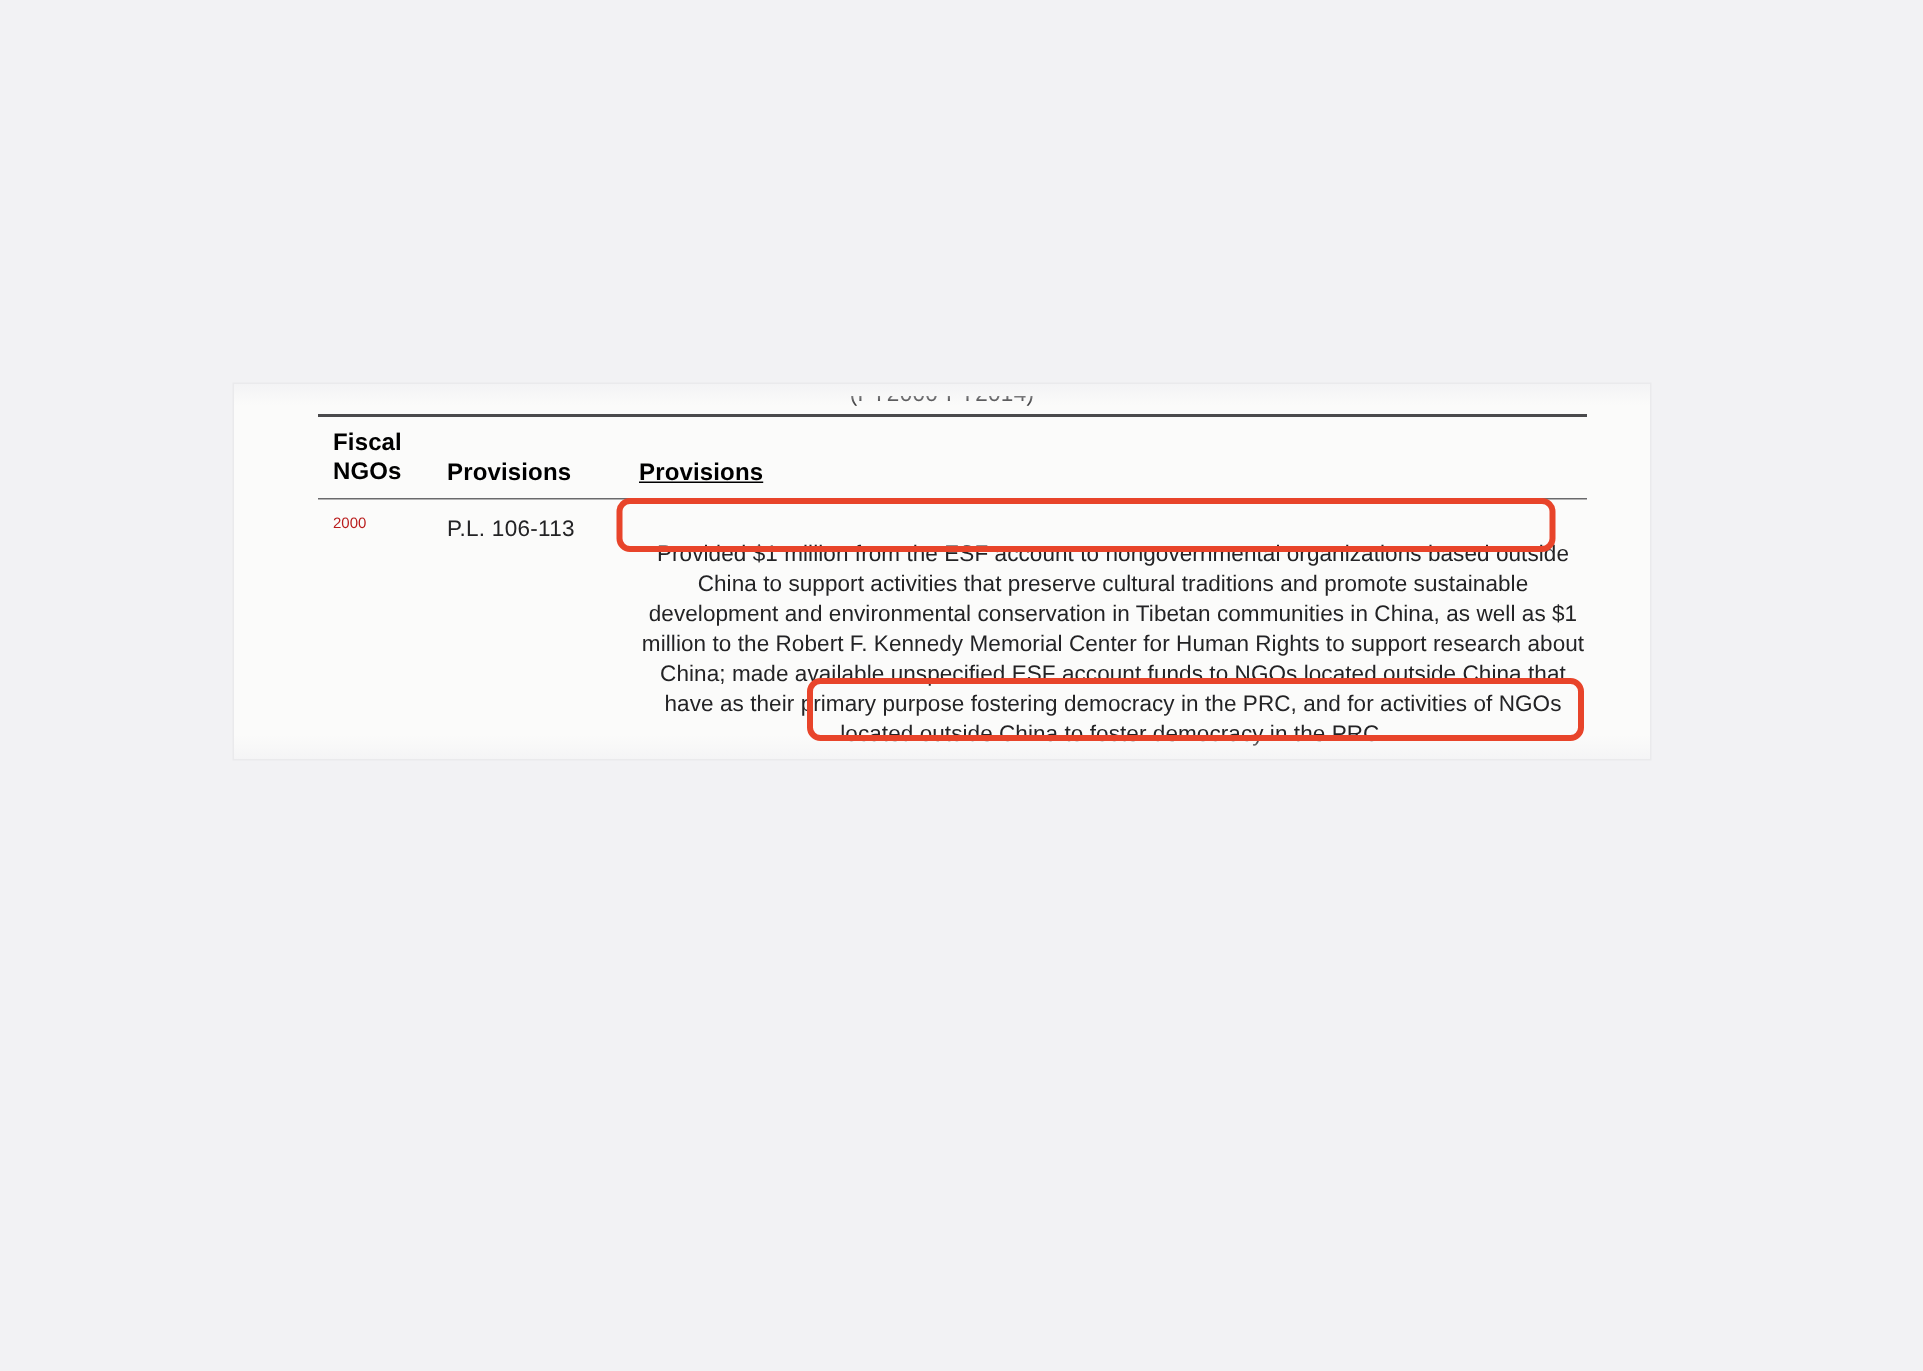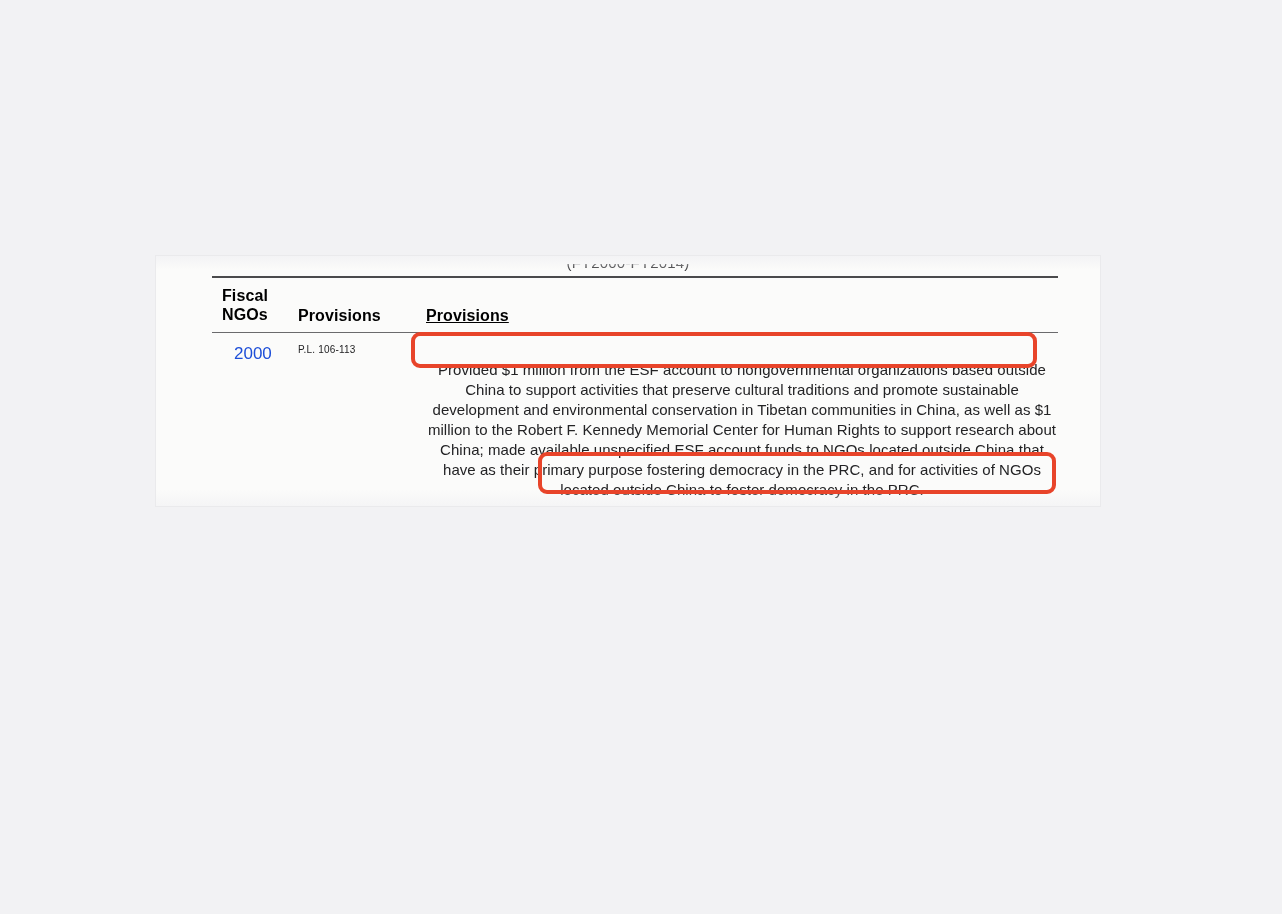--- a/index.html
+++ b/index.html
@@ -69,30 +69,30 @@
     line-height: 19px;
     color: #000000;
     letter-spacing: 0.1px;
   }
   .hdr-fy { left: 66px; top: 30px; width: 70px; }
   .hdr-leg { left: 142px; top: 50px; width: 140px; }
   .hdr-prov { left: 270px; top: 50px; width: 200px; text-decoration: underline; }
 
   .cell-year {
     position: absolute;
-    left: 78px;
+    left: 66px;
     top: 88px;
-    font-size: 17px;
-    color: #1d4ed8;
+    font-size: 10px;
+    color: #b91c1c;
   }
   .cell-leg {
     position: absolute;
     left: 142px;
     top: 88px;
-    font-size: 10px;
+    font-size: 15px;
     color: #232325;
     letter-spacing: 0.2px;
   }
   .cell-prov {
     position: absolute;
     left: 270px;
     top: 104px;
     width: 632px;
     font-size: 15px;
     line-height: 20px;

